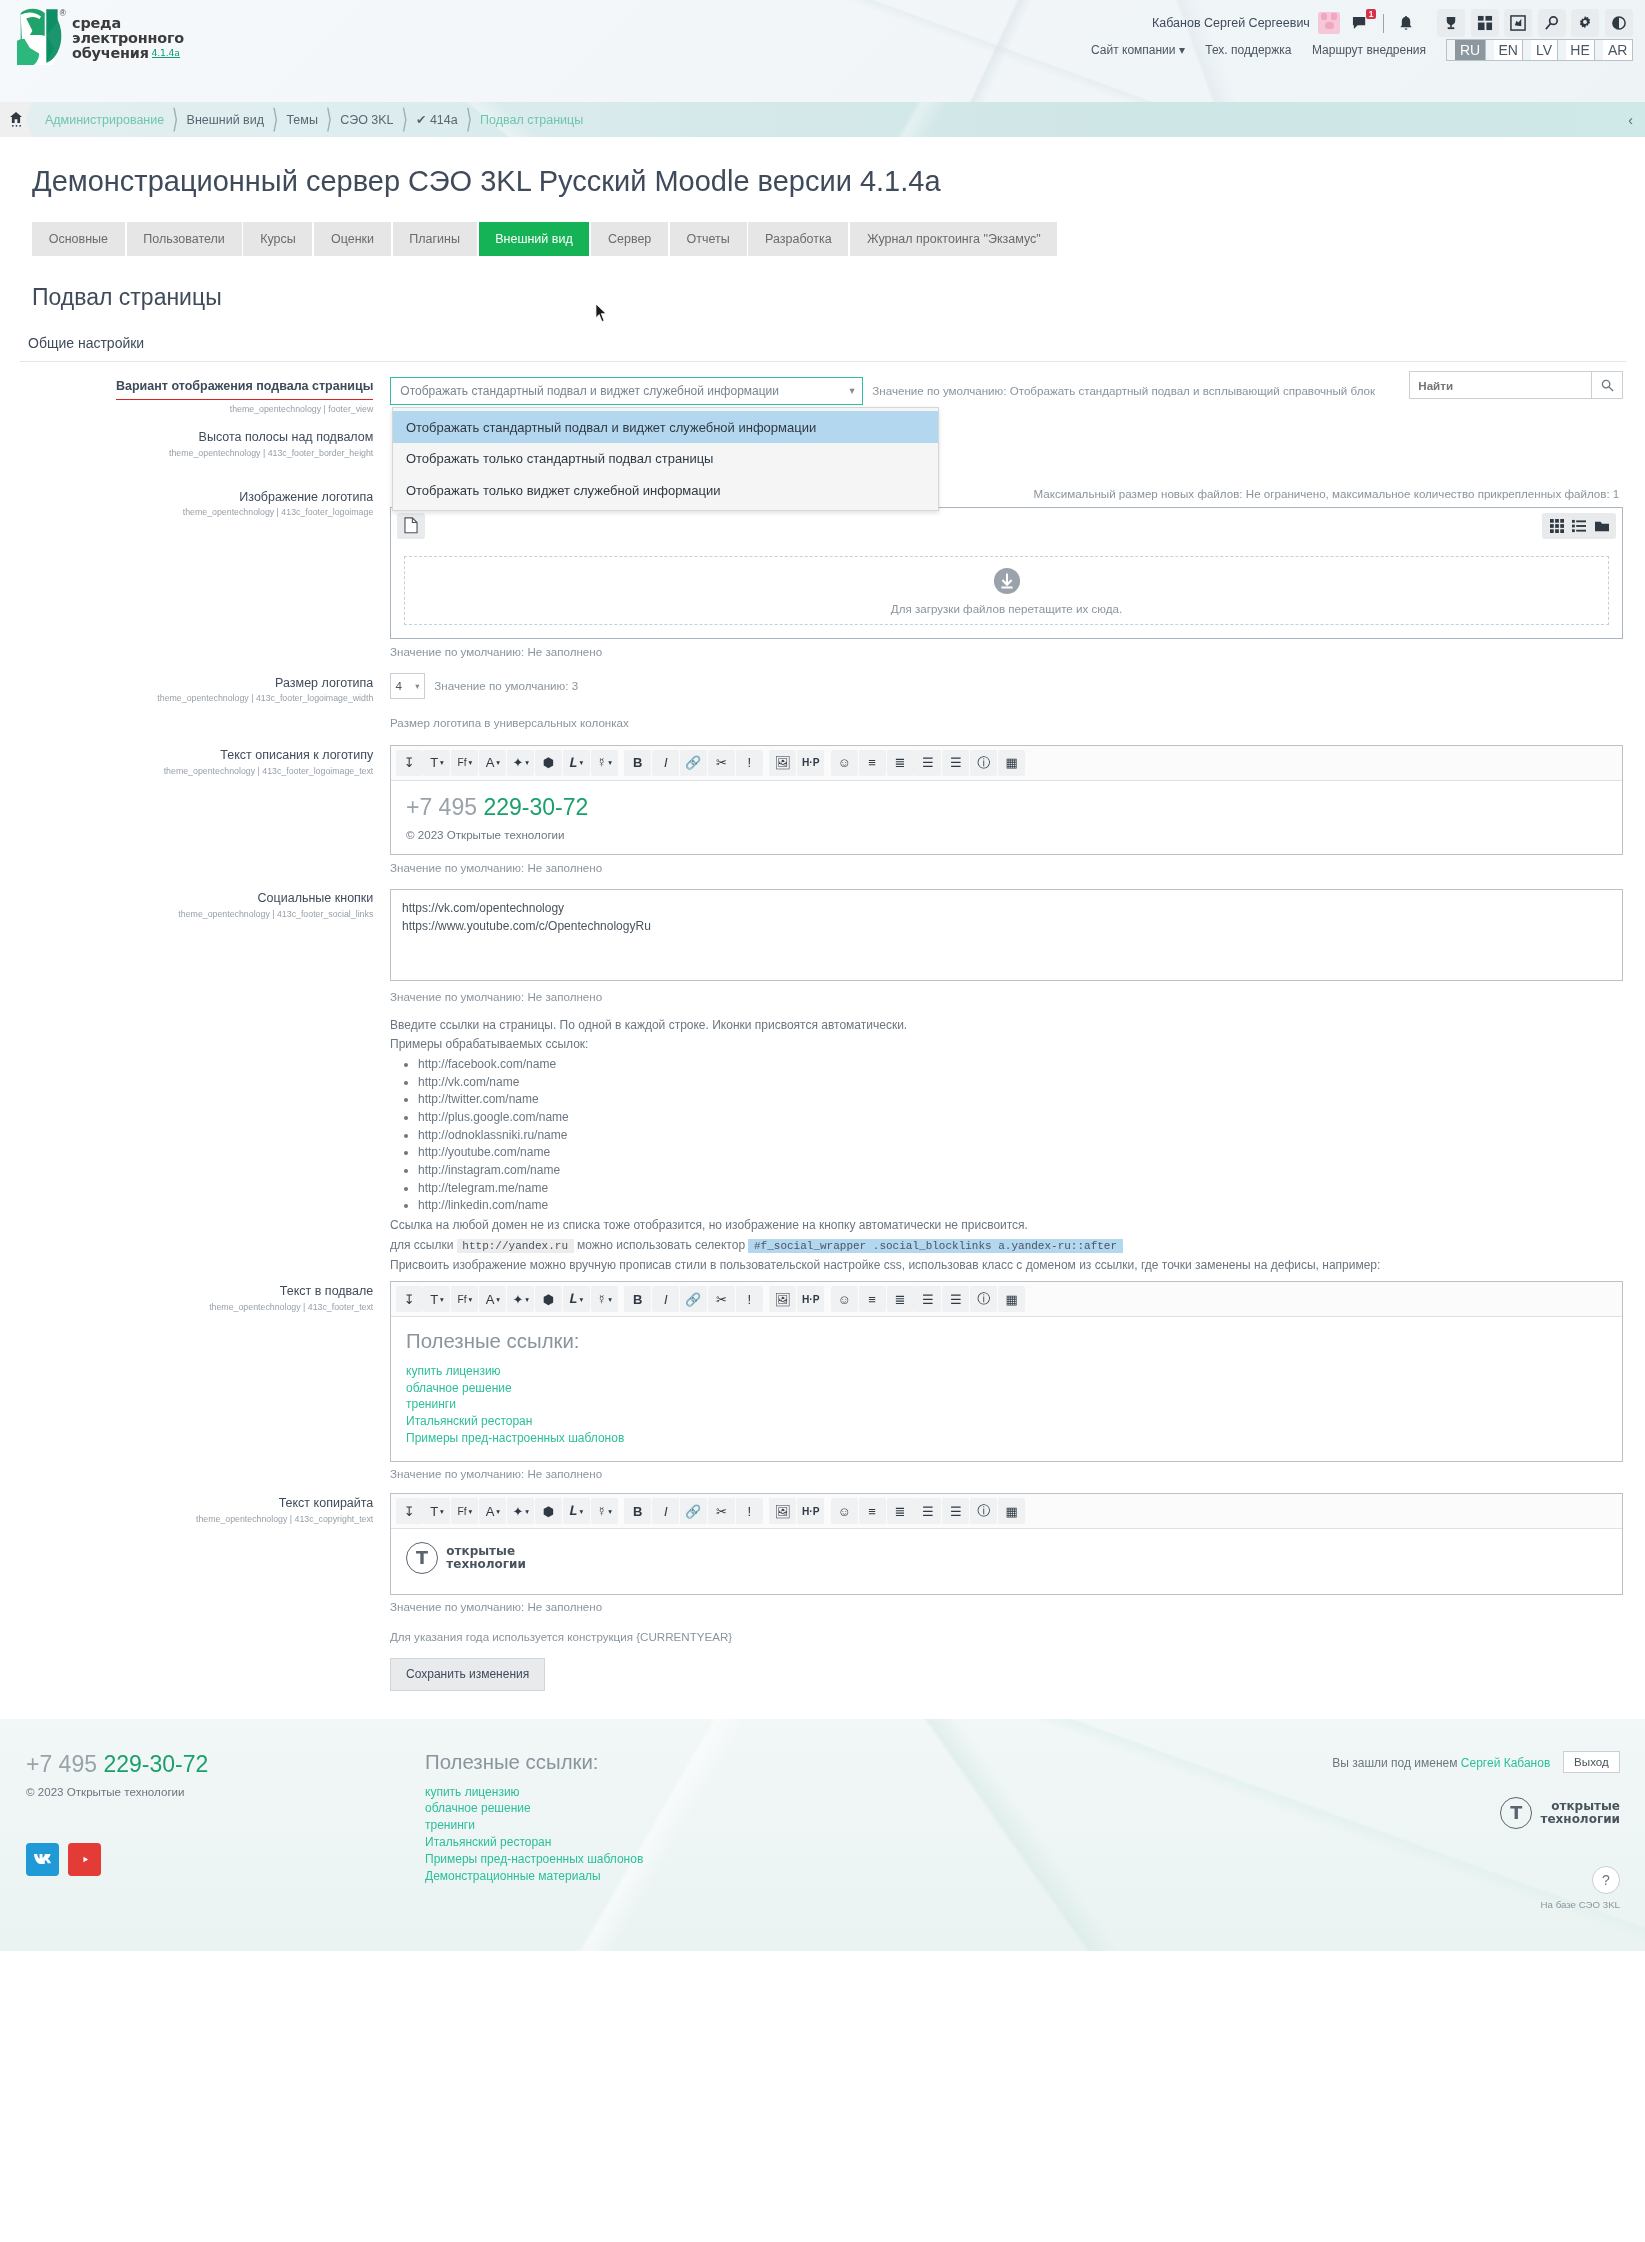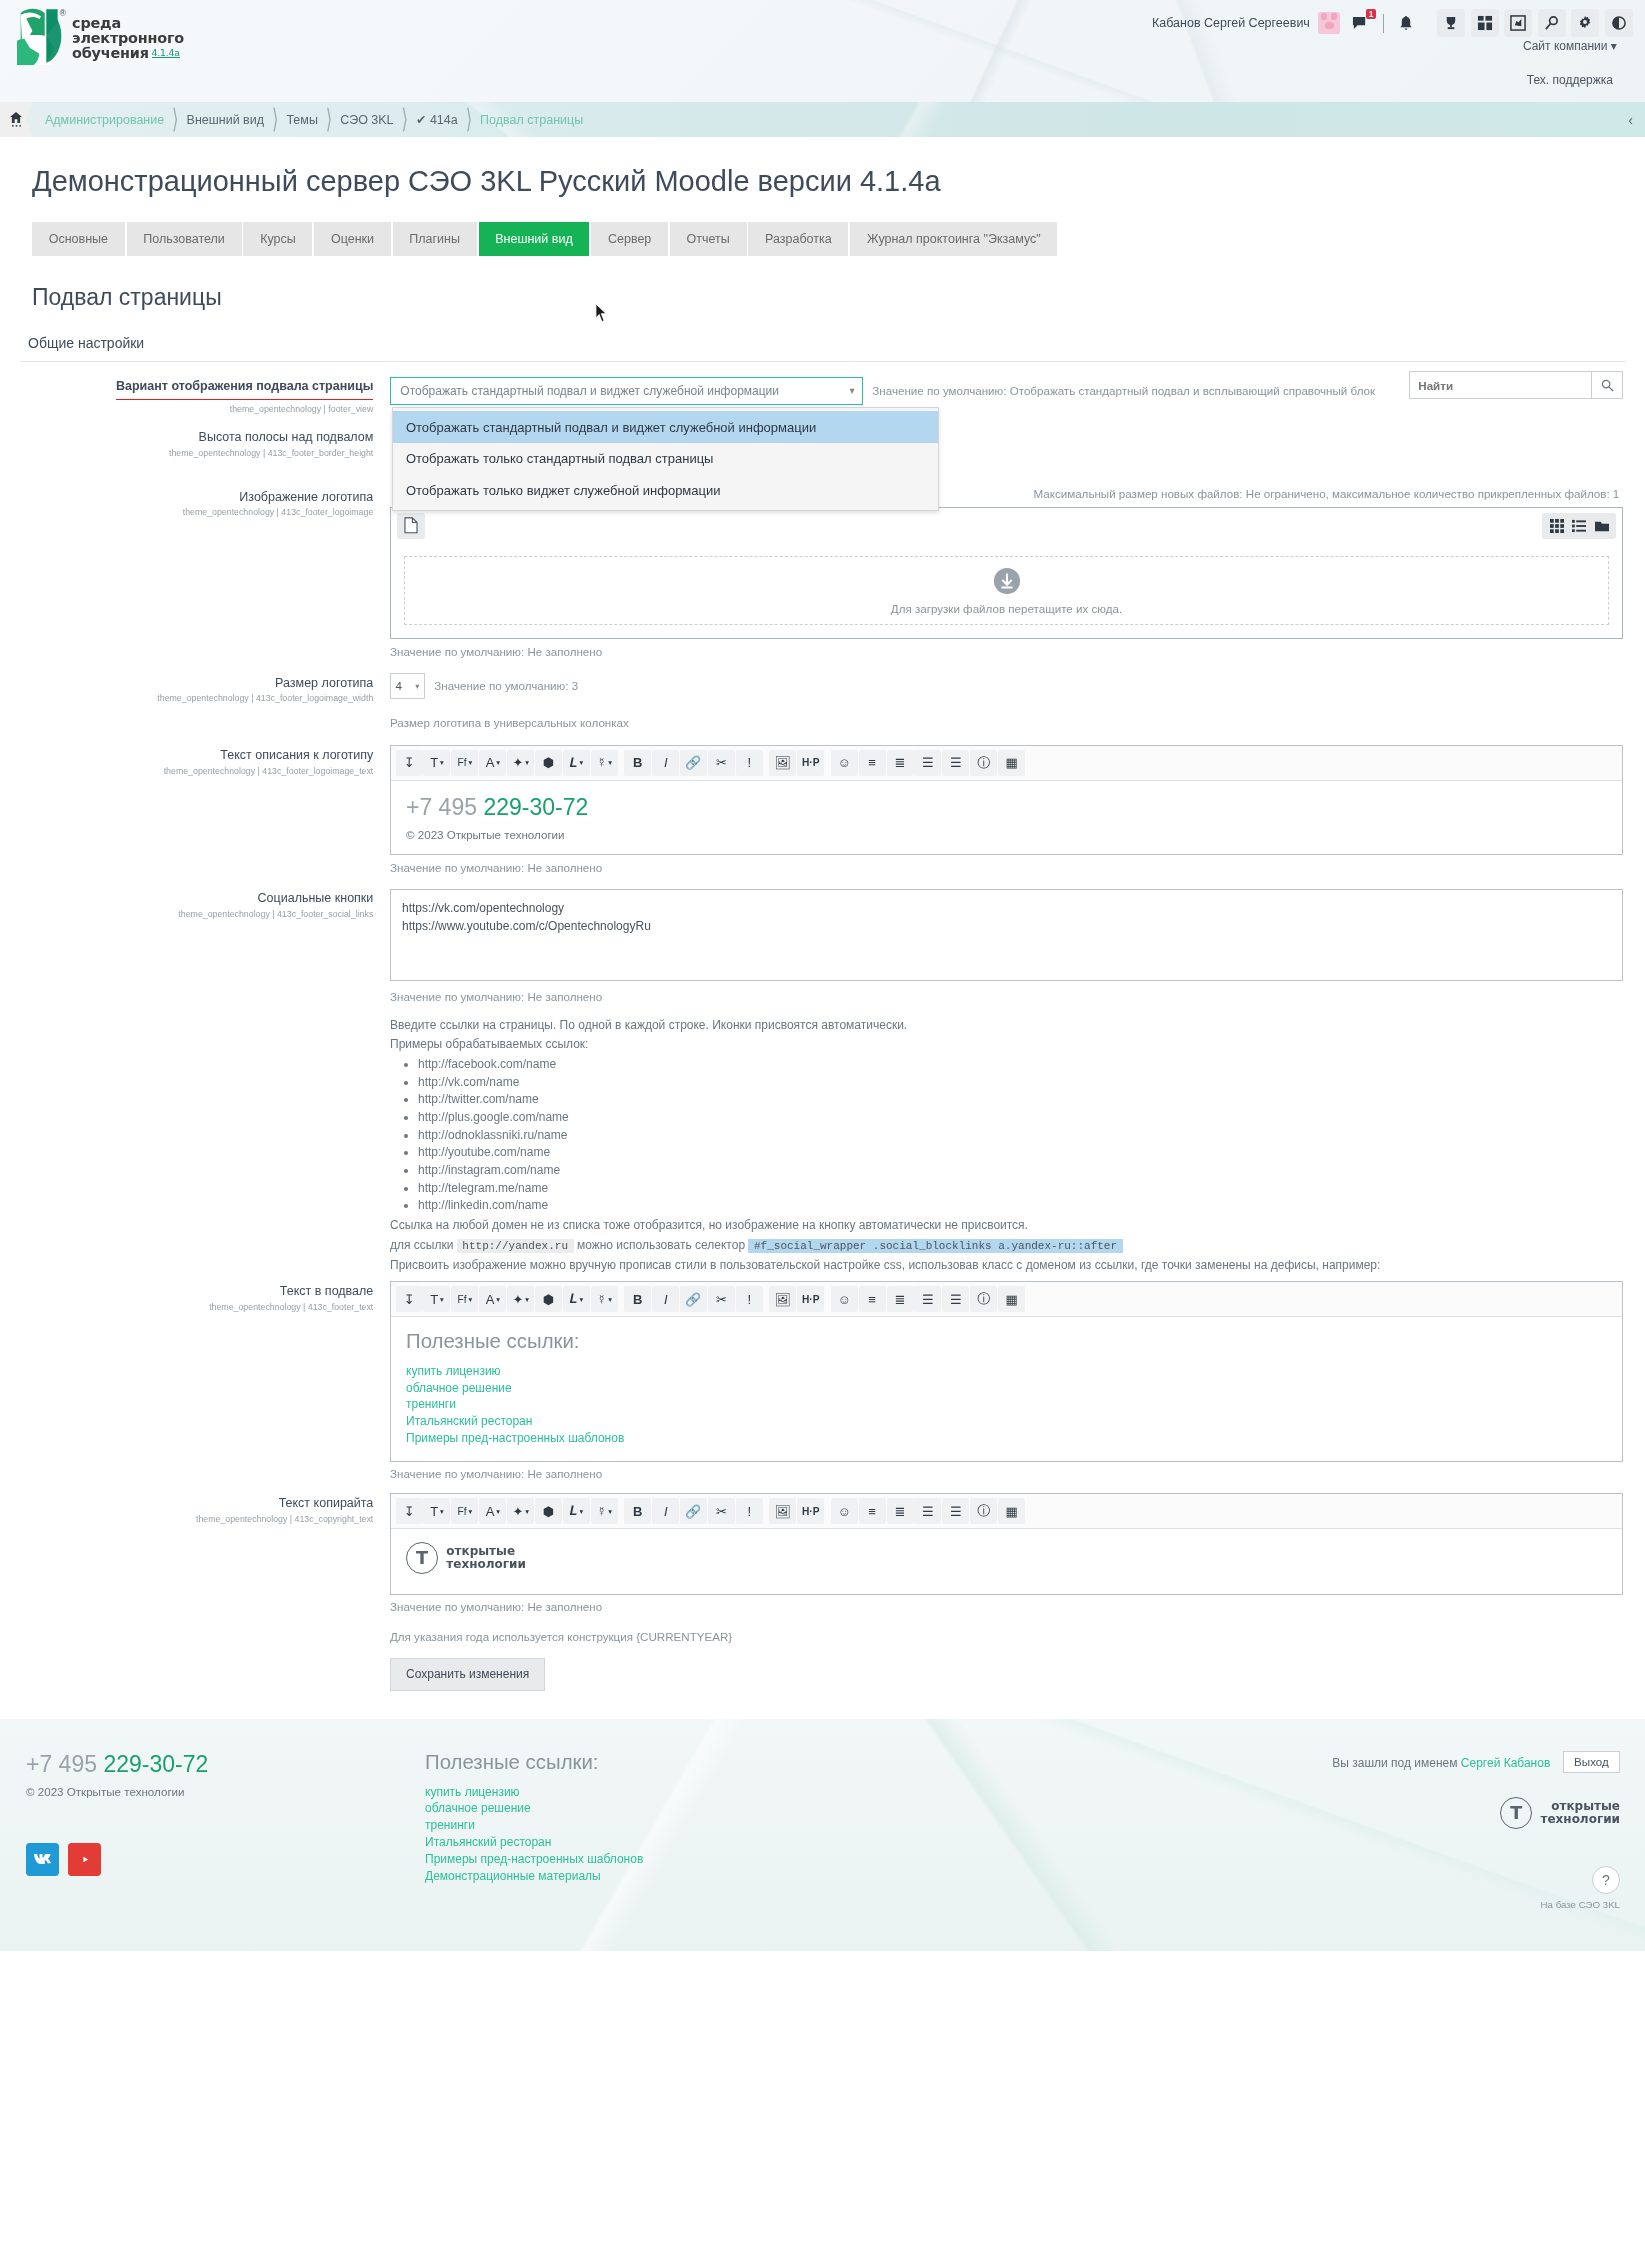--- a/index.html
+++ b/index.html
@@ -65,27 +65,28 @@
     font-size:8.3px; line-height:10.2px; padding:0 2.8px; border-radius:1.9px; font-weight:700;
   }
   .vsep{ width:0.9px; height:18.6px; background:#9aa4ad; margin:0 1.9px; }
   .sq-btns{ display:flex; gap:5.6px; margin-left:11px; }
   .sq-btn{
     width:28px;height:28px;background:#e9ecef;border-radius:3.7px;
     display:flex;align-items:center;justify-content:center;cursor:pointer;
   }
   .nav2{
     position:absolute; right:13px; top:39px; display:flex; align-items:center; gap:20.4px; z-index:3;
-    font-size:12px; color:#4b5563;flex-direction:column;
+    font-size:12px; color:#4b5563;
   }
   .nav2 a{ color:#4b5563; text-decoration:none; cursor:pointer; }
   .langs{ display:flex; border:0.9px solid #b9c0c6; }
   .langs span{
-    font-size:11px; padding:1.9px 4.6px; border-right:0.9px solid #b9c0c6; color:#4b5563; cursor:pointer;
+    font-size:14px; padding:1.9px 4.6px; border-right:0.9px solid #b9c0c6; color:#4b5563; cursor:pointer;
     background:#fff;
+    margin-left:8px;
   }
   .langs span:last-child{ border-right:0; }
   .langs span.on{ background:#8d979f; color:#fff; }
 
   
   .crumbbar{
     position:relative; height:35px; display:flex; align-items:stretch;
     background:linear-gradient(90deg,#e3eef0 0%, #dfeef0 18%, #d6e9ea 42%, #cfe6e6 70%, #cfe8e8 100%);
     overflow:hidden;
   }

